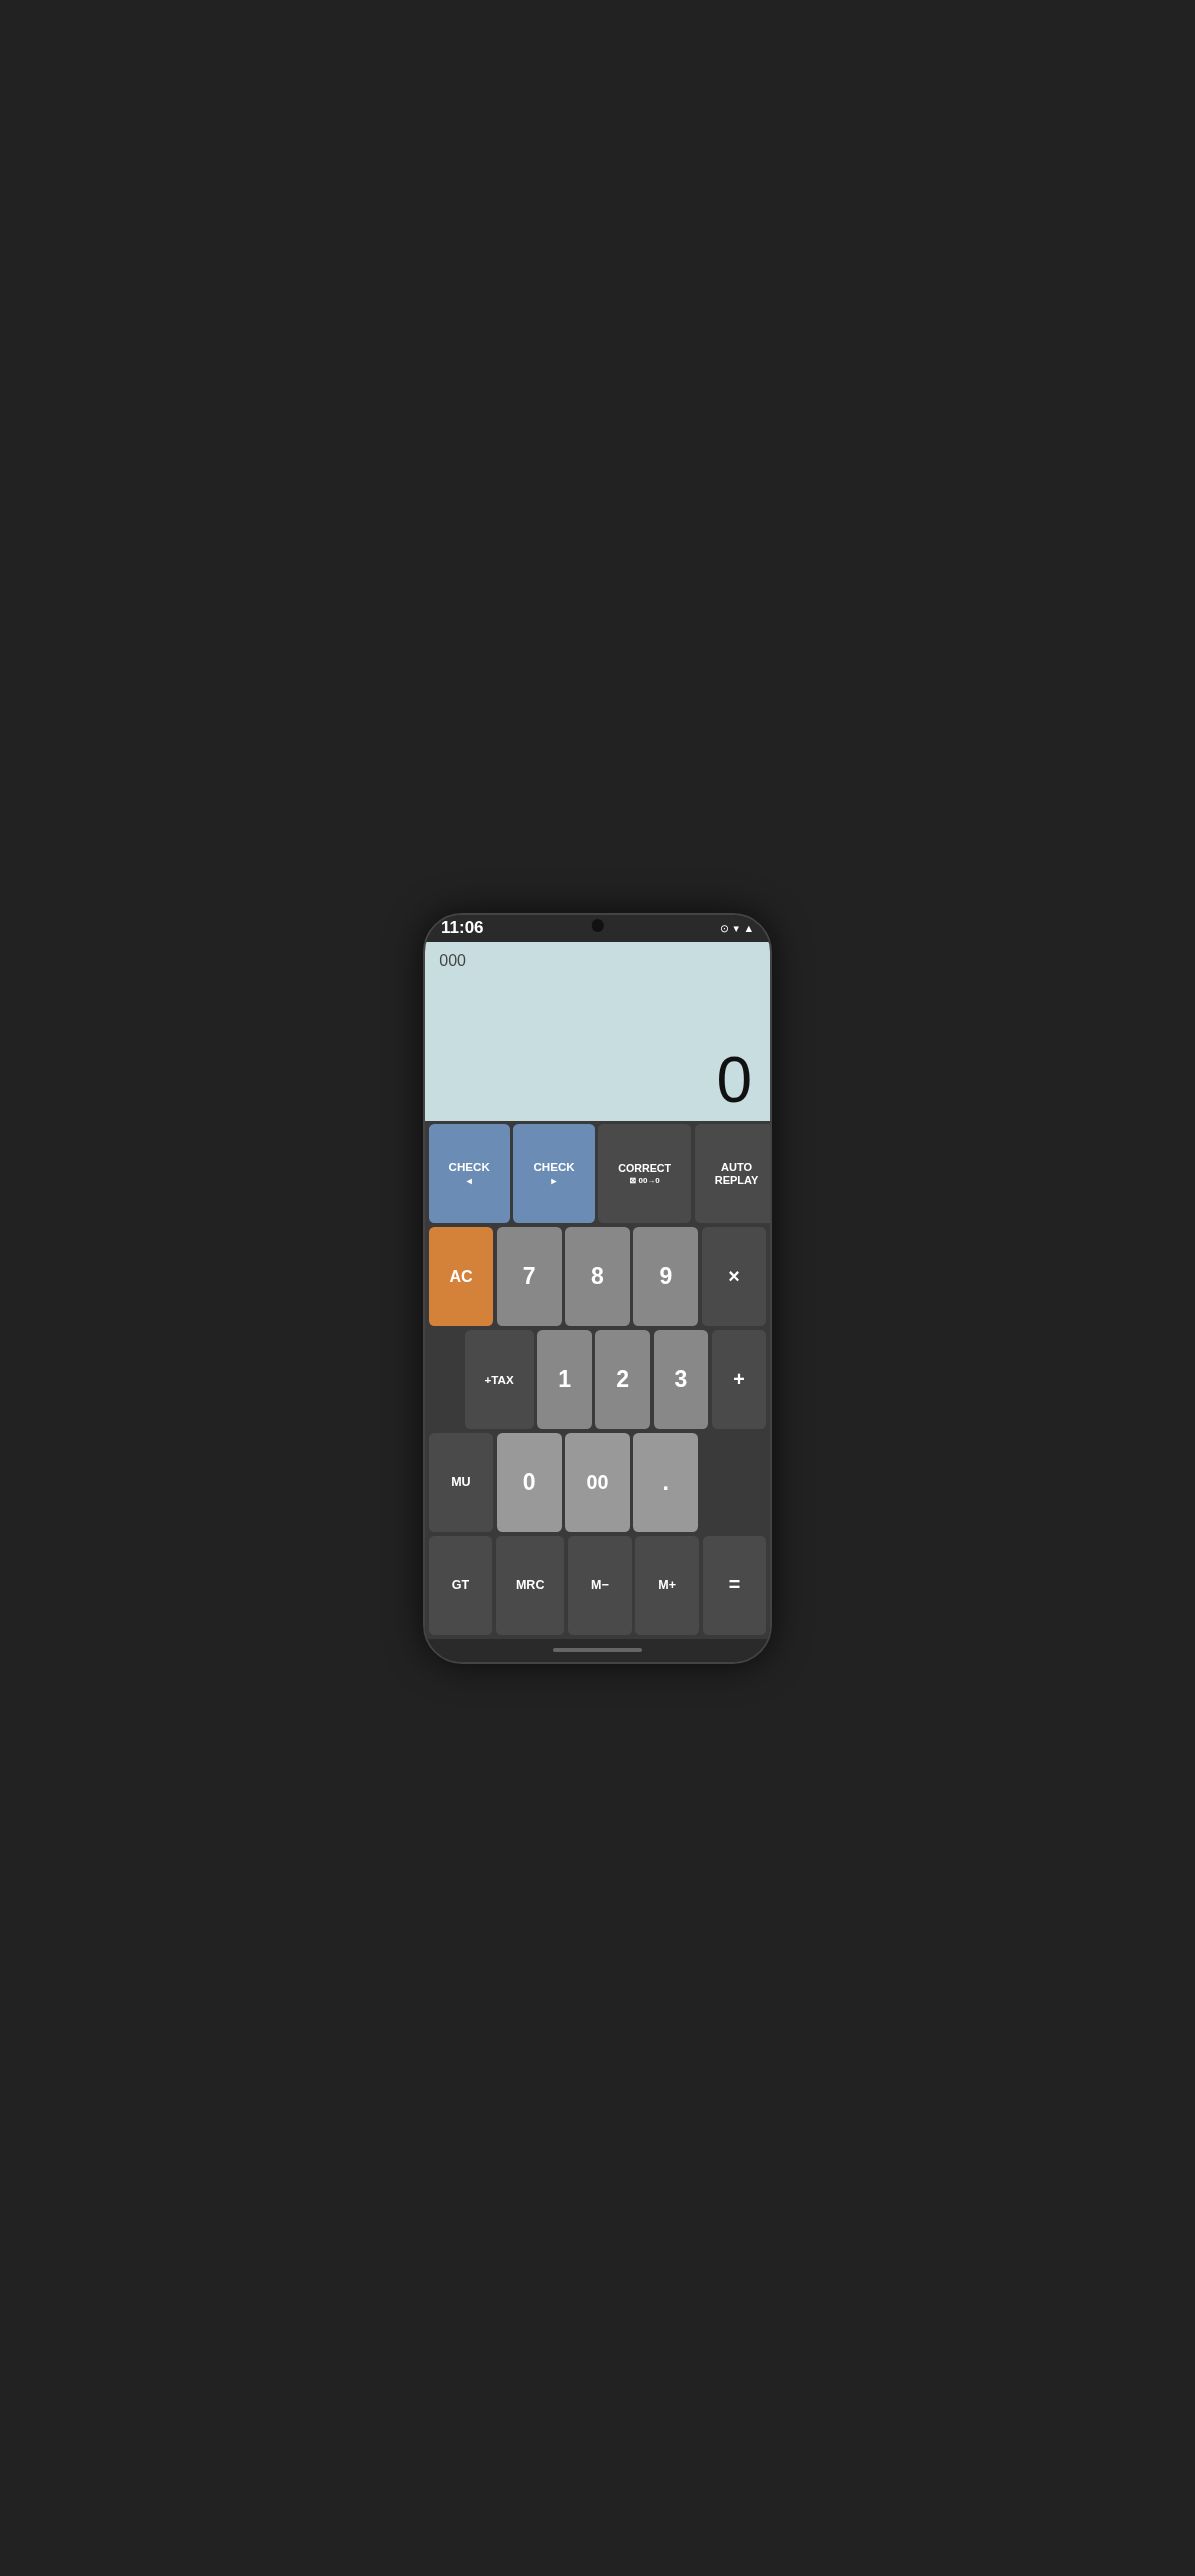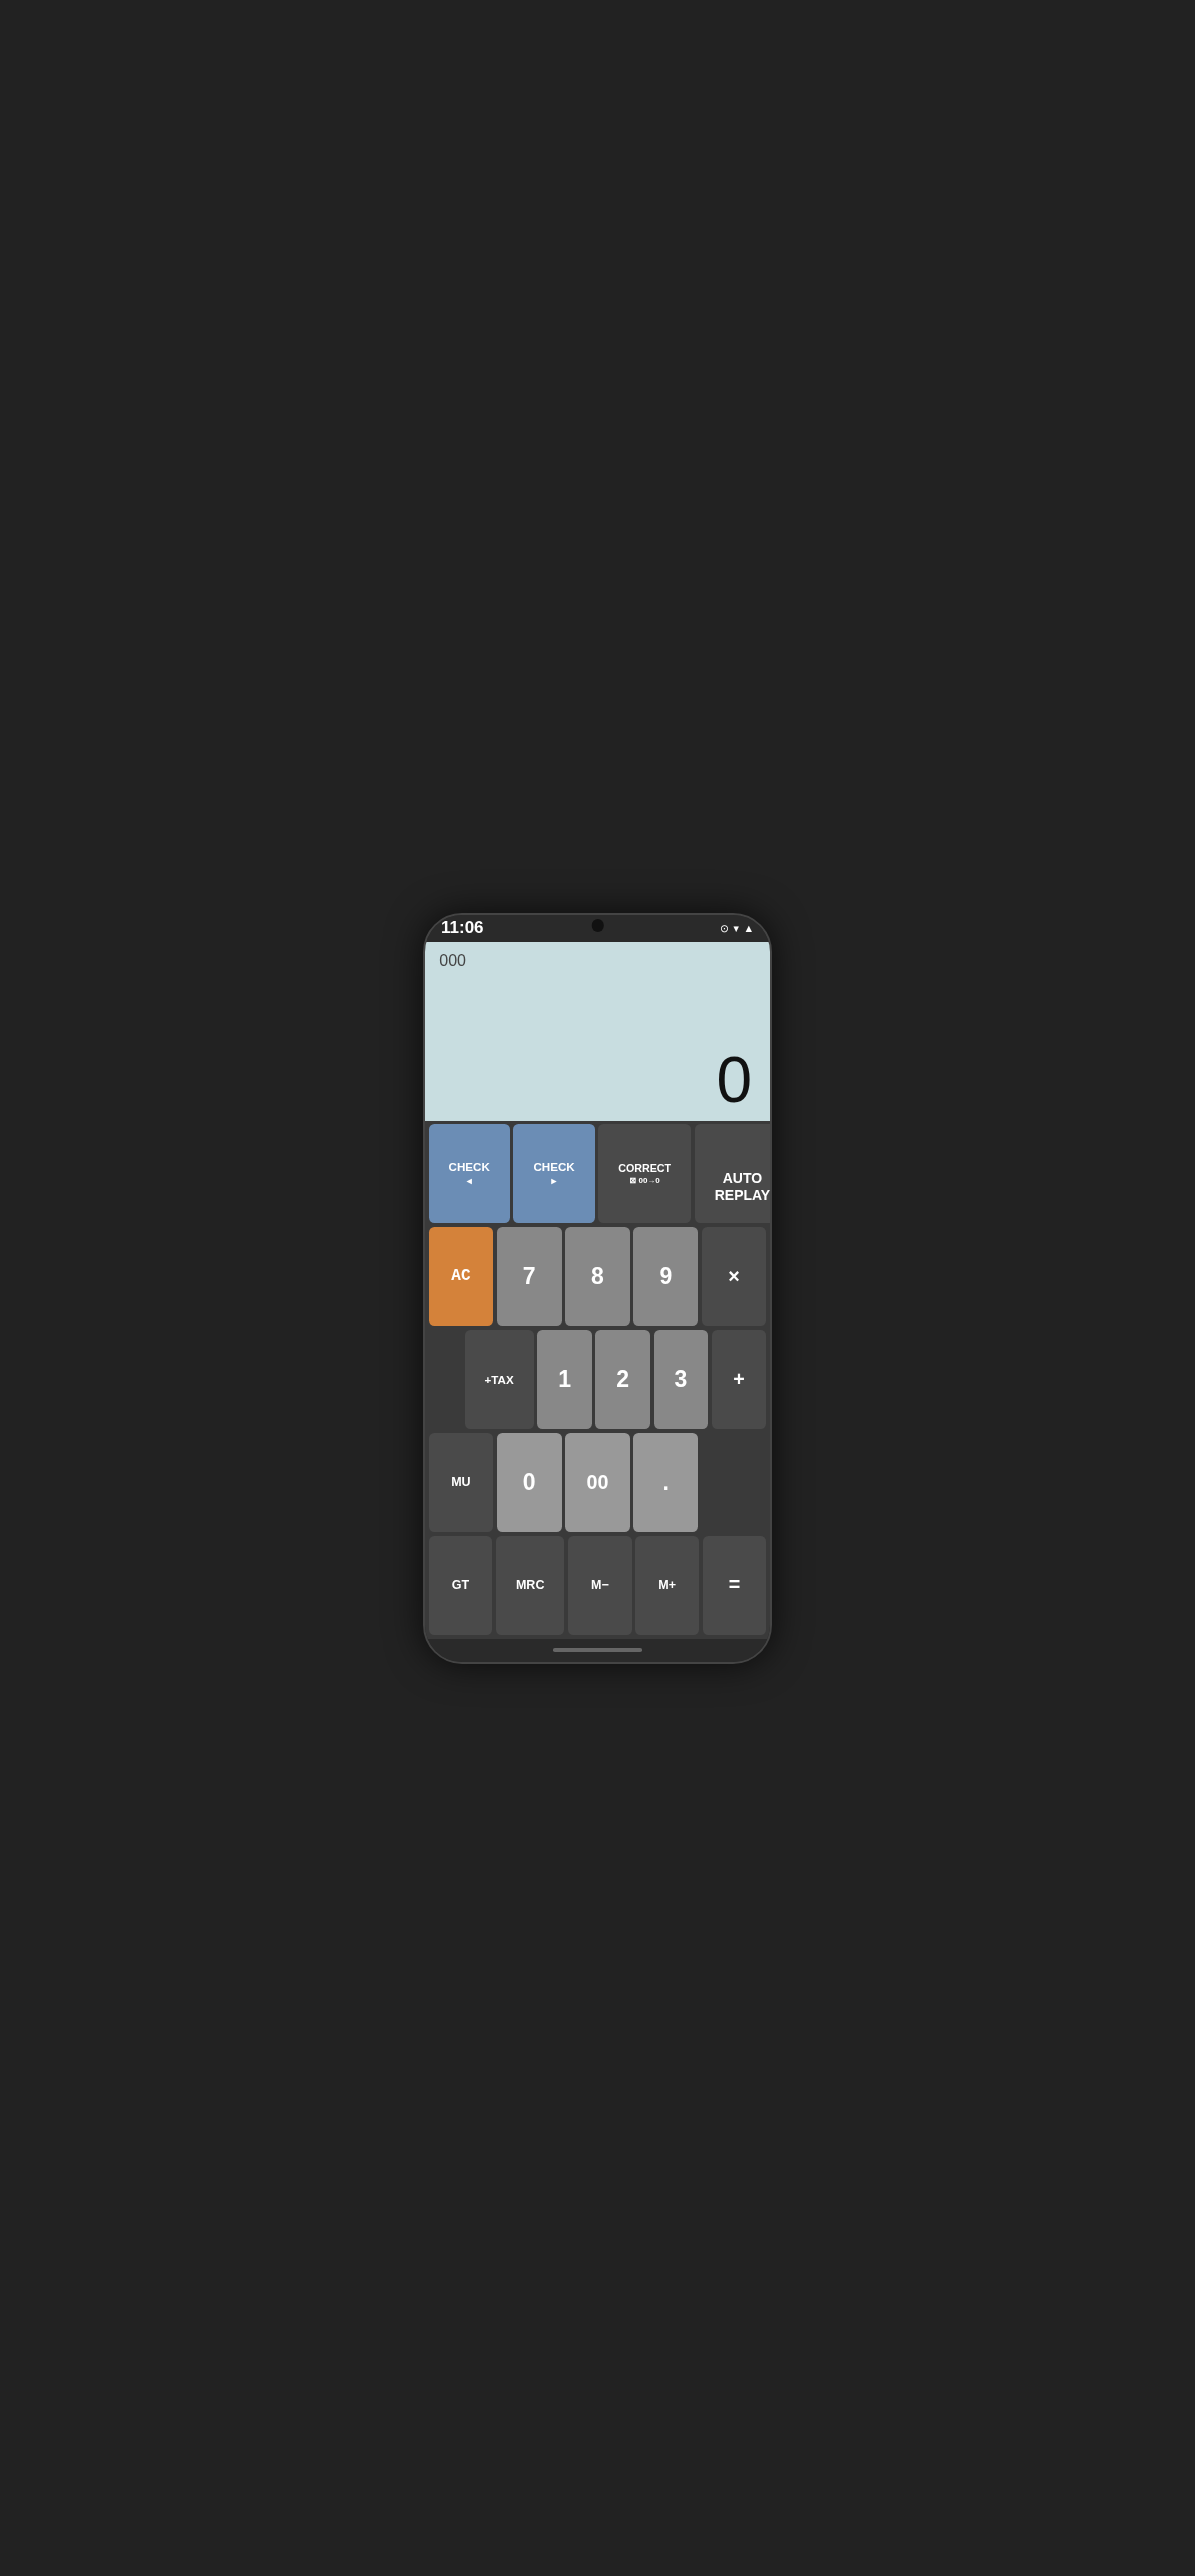--- a/index.html
+++ b/index.html
@@ -125,21 +125,21 @@
       color: white;
       line-height: 1.2;
       text-align: center;
       padding: 20px;
       user-select: none;
     }
 
     .key-dark { background: #4a4a4a; }
     .key-medium { background: #888; }
     .key-light { background: #999; }
-    .key-orange { background: #d4823a; font-family: Liberation Mono, monospace; }
+    .key-orange { background: #d4823a; }
     .key-operator { background: #4a4a4a; }
 
     .key-check-left { background: #6b8db5; font-size: 11.6px; }
     .key-check-right { background: #6b8db5; font-size: 11.6px; }
 
     .key-arrow {
       font-size: 9px;
       margin-top: 1.8px;
     }
 
@@ -193,21 +193,21 @@
         <span class="key-arrow">◄</span>
       </button>
       <button class="key key-check-right">
         <span>CHECK</span>
         <span class="key-arrow">►</span>
       </button>
       <button class="key key-dark" style="font-size:10.7px;">
         <span>CORRECT</span>
         <span class="key-correct-sub">⊠ 00→0</span>
       </button>
-      <button class="key key-dark" style="font-size:14px;justify-content:flex-end;">
+      <button class="key key-dark" style="font-size:11px;">
         <span>AUTO<br>REPLAY</span>
       </button>
     </div>
 
 
     <div class="key-row">
       <button class="key key-orange" style="font-size:16px;">
         <span>AC</span>
       </button>
       <button class="key key-medium" style="font-size:23px;">

